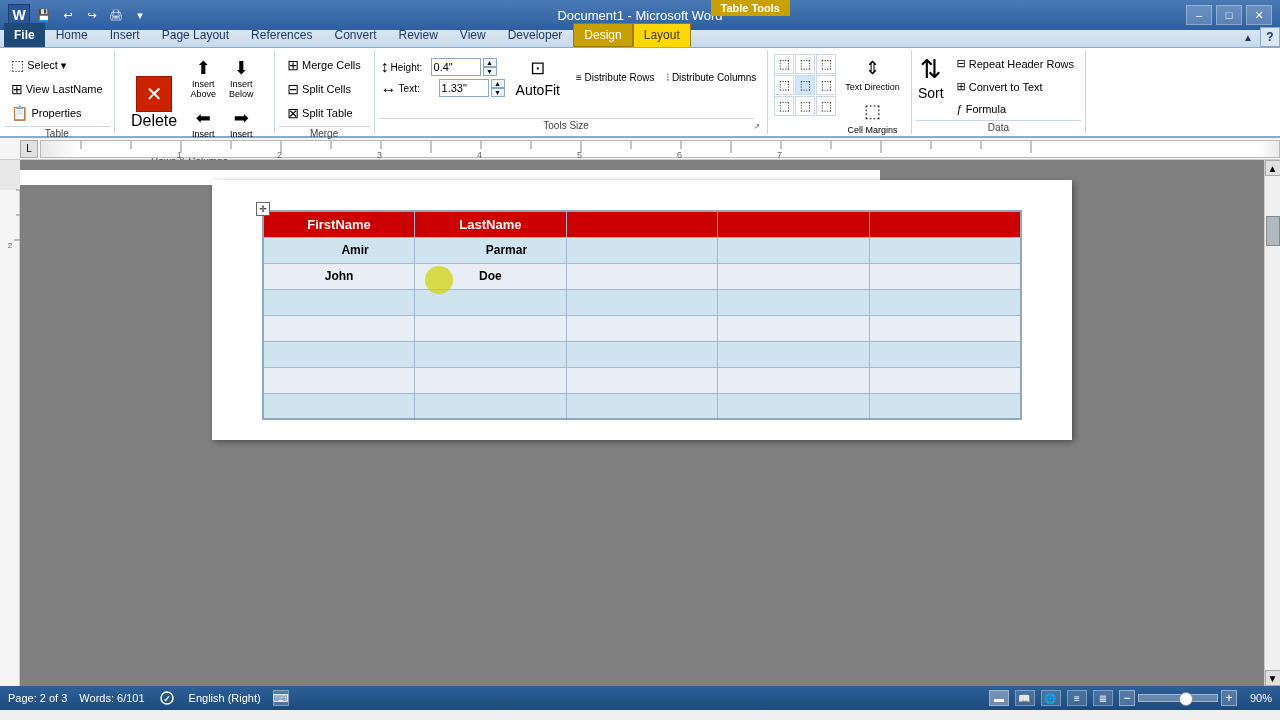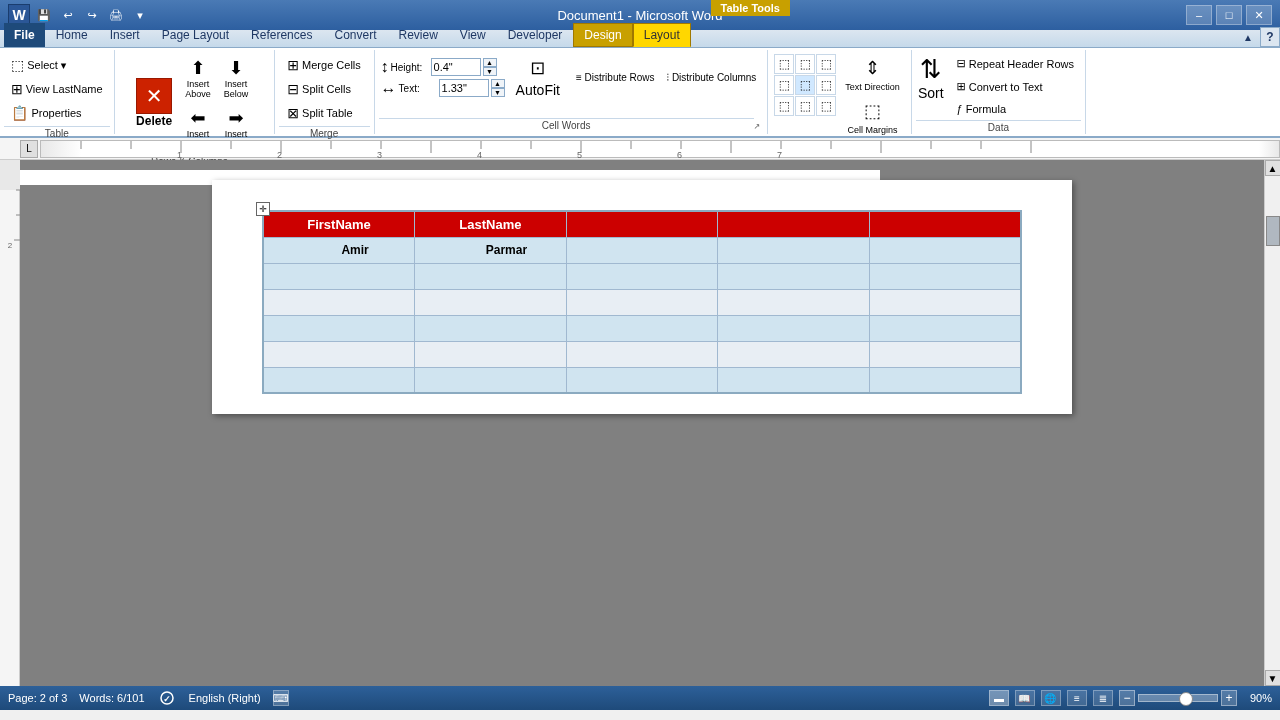--- a/index.html
+++ b/index.html
@@ -300,21 +300,21 @@
         <span>Properties</span>
       </div>
     </div>
     <div class="ribbon-group-label">Table</div>
   </div>
 
   <div class="ribbon-group group-rows-cols">
     <div class="ribbon-group-content" style="align-items:center;">
       <div style="display:flex;flex-direction:column;align-items:center;cursor:pointer;padding:2px;">
         <div class="delete-btn-icon">✕</div>
-        <span style="font-size:12px;font-weight:bold;">Delete</span>
+        <span style="font-size:16px;">Delete</span>
       </div>
       <div style="display:grid;grid-template-columns:repeat(2,36px);gap:2px;margin-left:4px;">
         <div class="insert-row-btn" style="align-items:center;">
           <div class="insert-icon">⬆</div>
           <span style="font-size:9px;text-align:center;">Insert<br>Above</span>
         </div>
         <div class="insert-row-btn" style="align-items:center;">
           <div class="insert-icon">⬇</div>
           <span style="font-size:9px;text-align:center;">Insert<br>Below</span>
         </div>
@@ -387,21 +387,21 @@
             <span>Distribute Rows</span>
           </div>
           <div class="distribute-btn">
             <span>⫶</span>
             <span>Distribute Columns</span>
           </div>
         </div>
       </div>
     </div>
     <div style="display:flex;align-items:flex-end;justify-content:space-between;width:100%;">
-      <div class="ribbon-group-label">Cell Words</div>
+      <div class="ribbon-group-label">Tools Size</div>
       <div class="group-expander">↗</div>
     </div>
   </div>
 
   <div class="ribbon-group group-alignment">
     <div class="ribbon-group-content" style="gap:4px;align-items:flex-start;">
       <div class="align-grid">
         <div class="align-cell">⬚</div>
         <div class="align-cell">⬚</div>
         <div class="align-cell">⬚</div>
@@ -521,20 +521,31 @@
             </tr>
           </thead>
           <tbody>
             <tr class="data-row-odd">
               <td style="text-align:center;">Amir</td>
               <td style="text-align:center;position:relative;">Parmar</td>
               <td></td>
               <td></td>
               <td></td>
             </tr>
+            <tr class="data-row-even" style="position:relative;">
+              <td style="text-align:center;">John</td>
+              <td style="text-align:center;position:relative;">
+                <span>Doe</span>
+                
+                <div style="position:absolute;left:10px;top:2px;width:28px;height:28px;background:rgba(210,210,0,0.7);border-radius:50%;pointer-events:none;z-index:5;"></div>
+              </td>
+              <td></td>
+              <td></td>
+              <td></td>
+            </tr>
             <tr class="data-row-odd">
               <td></td>
               <td></td>
               <td></td>
               <td></td>
               <td></td>
             </tr>
             <tr class="data-row-even">
               <td></td>
               <td></td>

